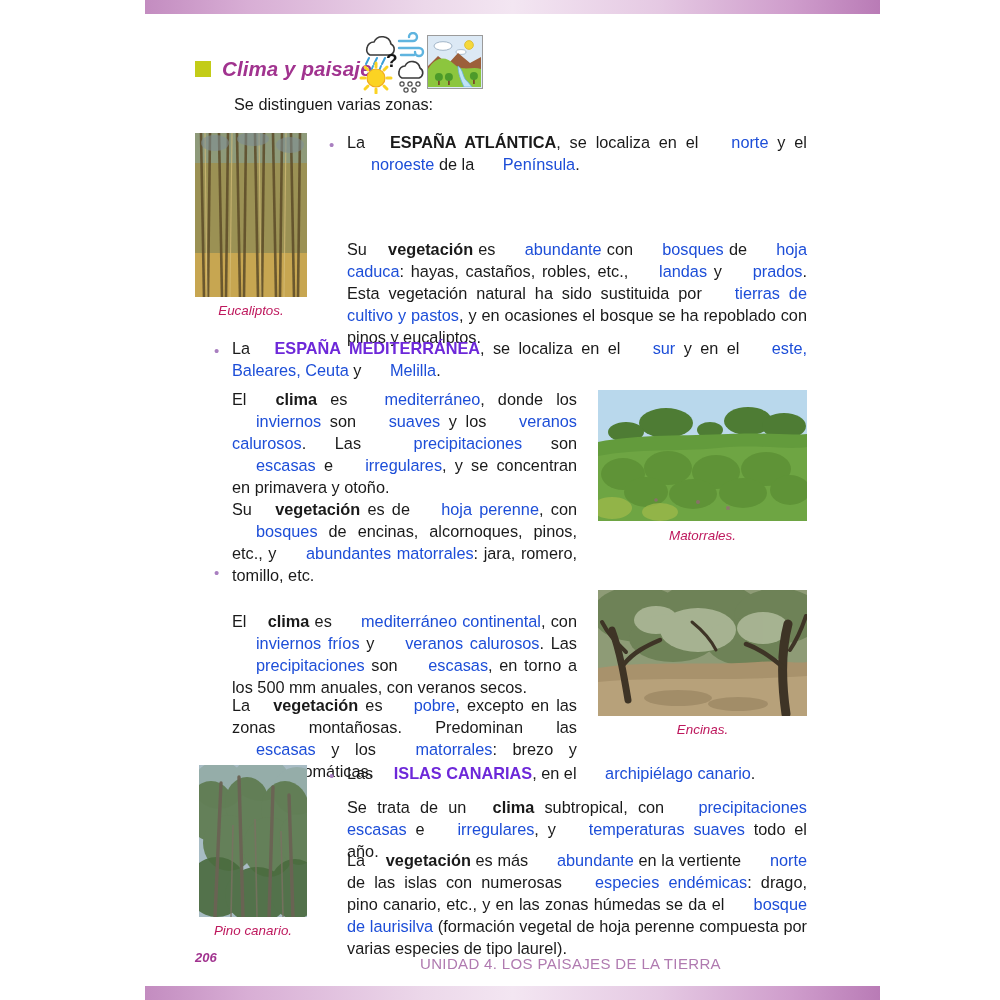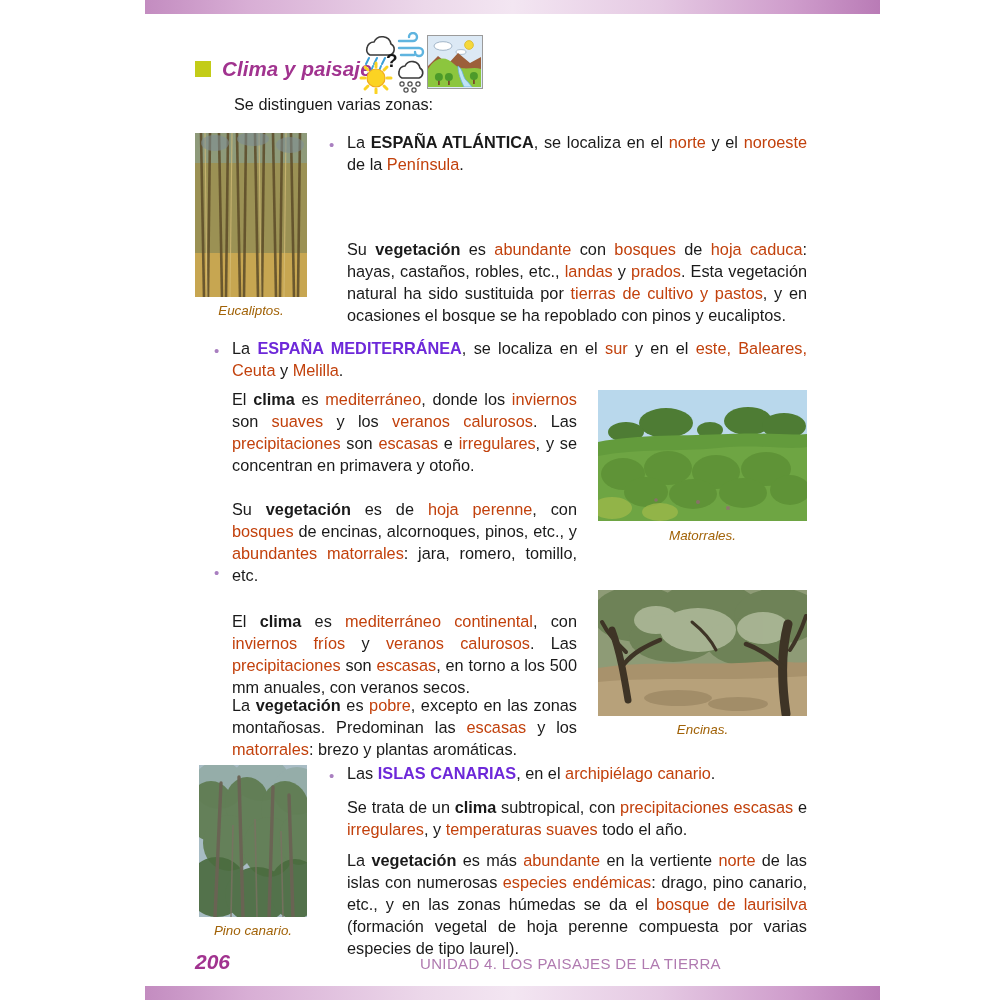--- a/index.html
+++ b/index.html
@@ -47,38 +47,38 @@
     border:1.5px solid #9b9b9b;background:#dce9f5;box-sizing:border-box;
   }
 
   .intro{
     position:absolute;left:39px;top:67px;
     font-size:16.3px;color:#1a1a1a;
   }
 
   
   .tb{position:absolute;font-size:16.3px;line-height:1.355;color:#1a1a1a;text-align:justify;}
-  b{font-weight:bold;color:#1a1a1a;}
-  .c{color:#c2410c;}
+  b{font-weight:bold;color:#1a1a1a;margin-left:16px;}
+  .c{color:#1d4ed8;margin-left:24px;}
   .cb{color:#6d28d9;font-weight:bold;}
   .bullet{
     position:absolute;color:#a97fc0;font-size:15px;line-height:1;
   }
 
   
   .photo{position:absolute;overflow:hidden;background:#cfcfcf;}
   .cap{
-    position:absolute;font-style:italic;font-size:13.4px;color:#a16207;
+    position:absolute;font-style:italic;font-size:13.4px;color:#be185d;
     text-align:center;white-space:nowrap;
   }
 
   
   .pagenum{
     position:absolute;left:195px;top:950px;
-    font-size:21px;font-weight:bold;font-style:italic;color:#a1338f;
+    font-size:13px;font-weight:bold;font-style:italic;color:#a1338f;
   }
   .foot-right{
     position:absolute;left:420px;top:955px;width:387px;
     text-align:left;font-size:15px;font-weight:normal;color:#b07ab0;
     letter-spacing:.35px;
   }
   svg{display:block;}
 </style>
 </head>
 <body>

